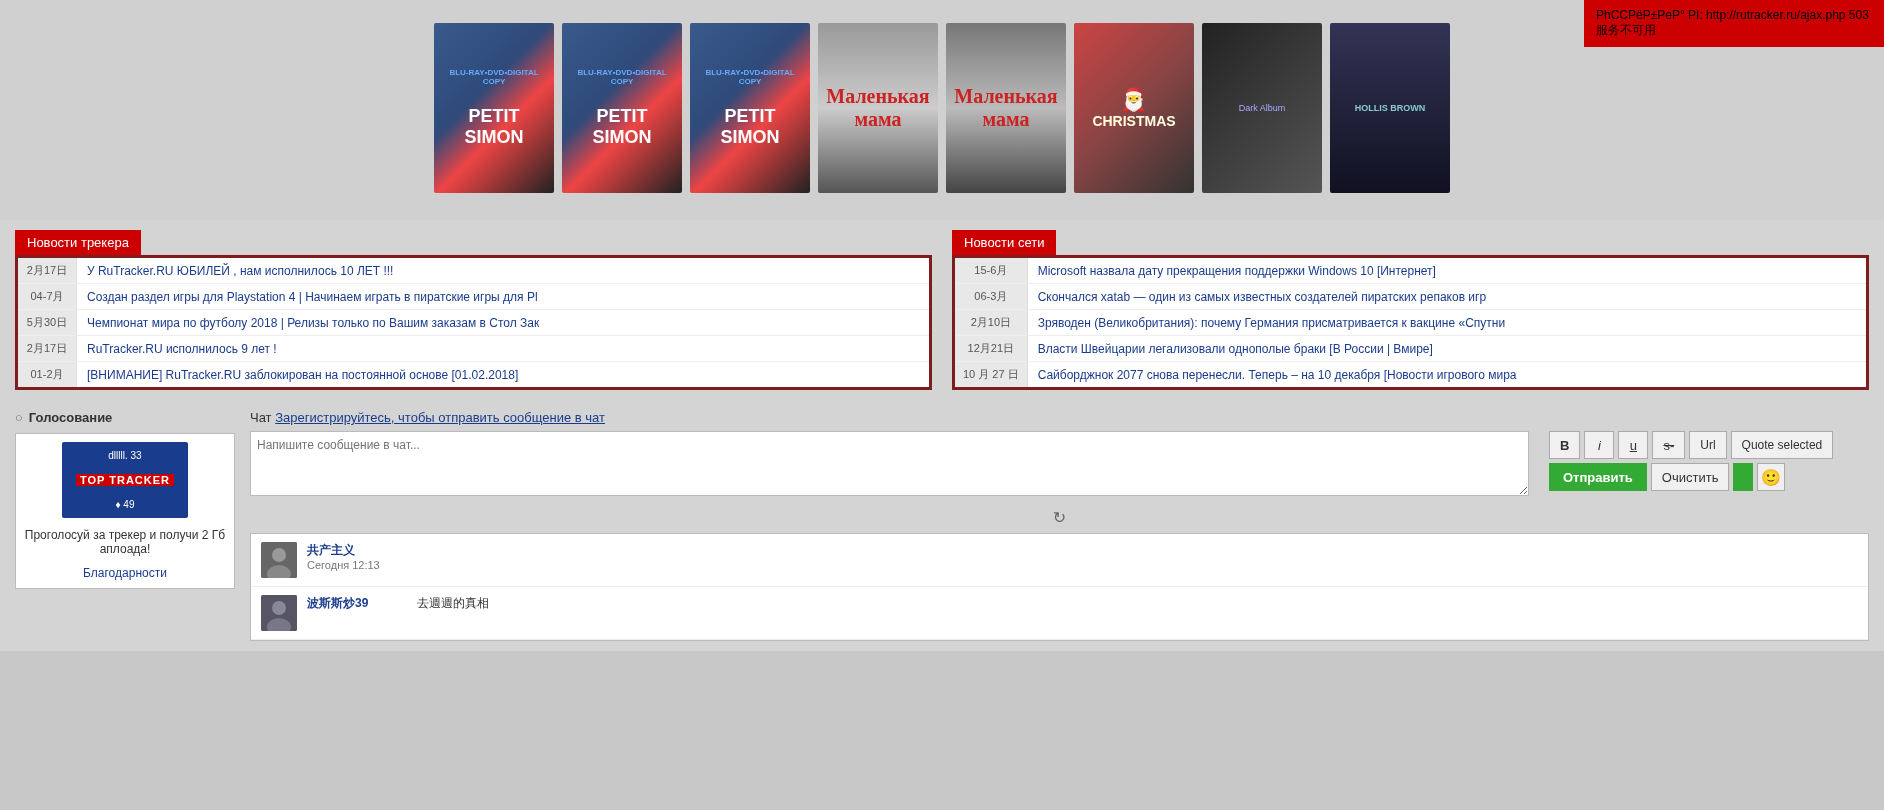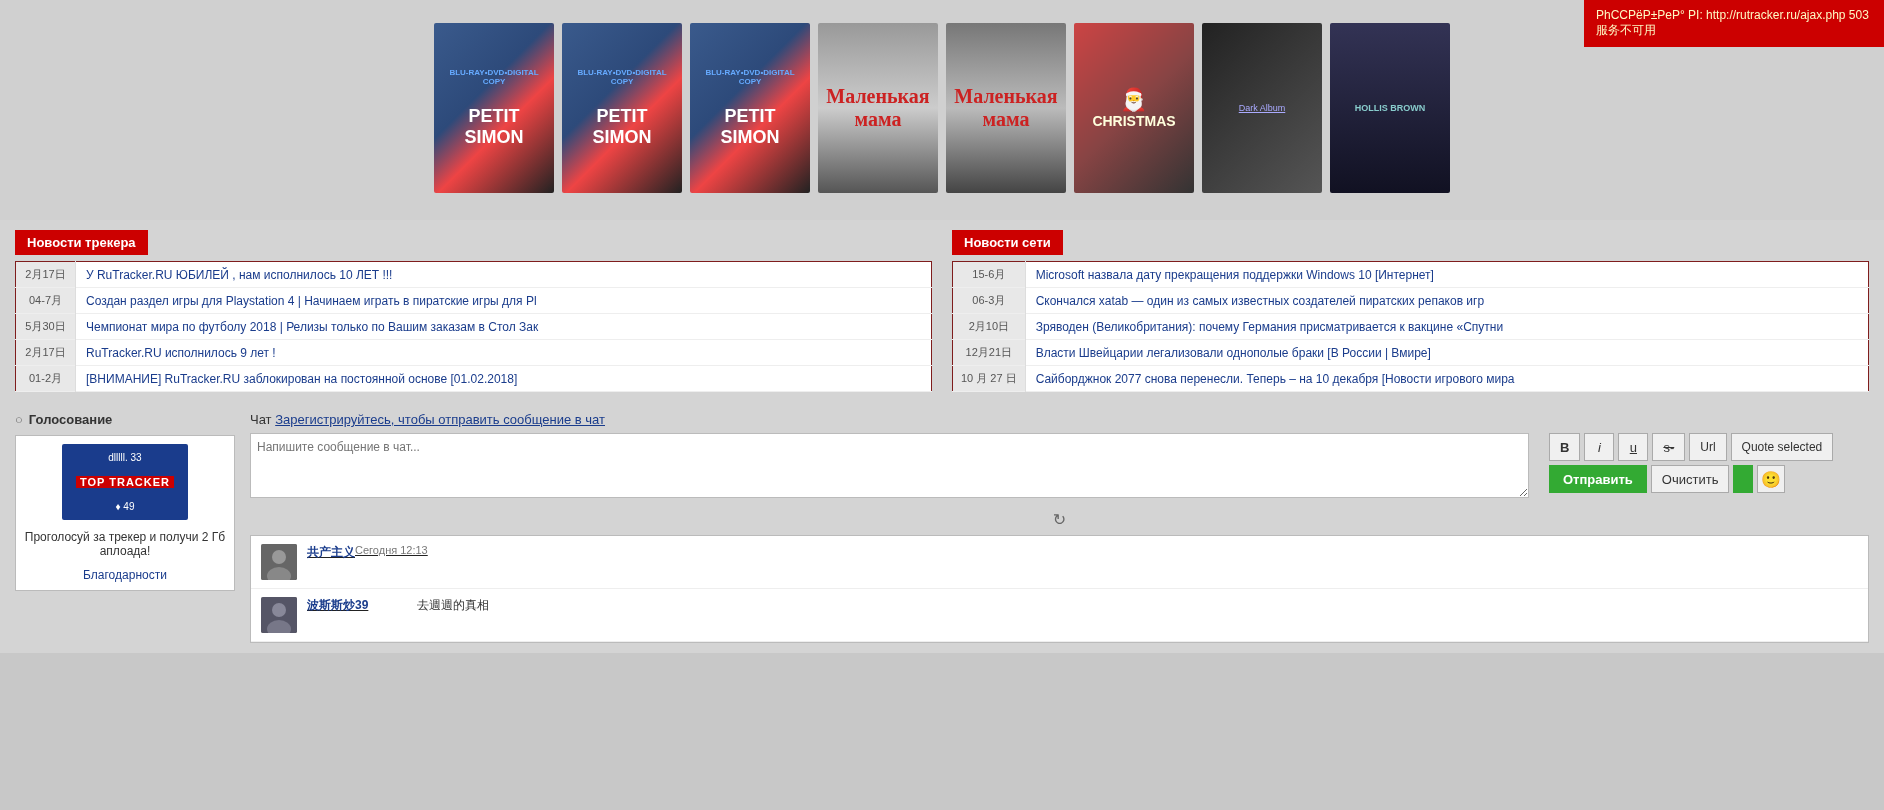--- a/index.html
+++ b/index.html
@@ -50,21 +50,21 @@
       text-align: center;
       padding: 4px;
       word-break: break-word;
     }
 
     .error-overlay {
       position: absolute;
       right: 0;
       top: 0;
       background: #c00;
-      color: #fef9c3;
+      color: #000000;
       font-size: 12px;
       padding: 8px 12px;
       max-width: 300px;
       z-index: 10;
     }
 
     
     .news-row {
       display: flex;
       gap: 20px;
@@ -76,32 +76,32 @@
       flex: 1;
     }
 
     .news-section.right {
       flex: 1;
     }
 
     .news-header {
       background: #c00;
       color: #fff;
-      font-weight: bold;
+      font-weight: normal;
       font-size: 13px;
       padding: 5px 12px;
       display: inline-block;
-      margin-bottom: 6px;
+      margin-bottom: 0;
     }
 
     .news-table {
       background: #fff;
       width: 100%;
       border-collapse: collapse;
-      border: 1px solid #7f1d1d;
+      border: 3px solid #7f1d1d;
     }
 
     .news-table tr {
       border-bottom: 1px solid #eee;
     }
 
     .news-table td.date-cell {
       background: #e8e8e8;
       color: #555;
       font-size: 11px;
@@ -342,24 +342,23 @@
       height: 36px;
       background: linear-gradient(135deg, #aaa 0%, #666 50%, #333 100%);
       display: flex;
       align-items: center;
       justify-content: center;
       font-size: 18px;
     }
 
     .chat-user-info {
       display: flex;
-      flex-direction: row;
+      flex-direction: column;
       min-width: 100px;
       max-width: 130px;
-      text-decoration: underline;
     }
 
     .chat-username {
       color: #1a3c8c;
       font-size: 12px;
       font-weight: bold;
       text-decoration: none;
     }
 
     .chat-time {
@@ -412,21 +411,21 @@
     </div>
   </div>
   <div class="movie-cover xmas">
     <div class="cover-inner-text">
       <div style="font-size:22px;">🎅</div>
       <div style="color:#ffd;font-size:14px;font-weight:bold;">CHRISTMAS</div>
     </div>
   </div>
   <div class="movie-cover dark1">
     <div class="cover-inner-text">
-      <div style="color:#aaf;font-size:9px;text-decoration:underline;">Dark Album</div>
+      <div style="color:#aaf;font-size:9px;">Dark Album</div>
     </div>
   </div>
   <div class="movie-cover dark2">
     <div class="cover-inner-text">
       <div style="color:#8cc;font-size:9px;font-weight:bold;">HOLLIS BROWN</div>
     </div>
   </div>
 
   <div class="error-overlay">
     <span>PhCCPëP±PeP° PI: http://rutracker.ru/ajax.php 503 服务不可用</span>

